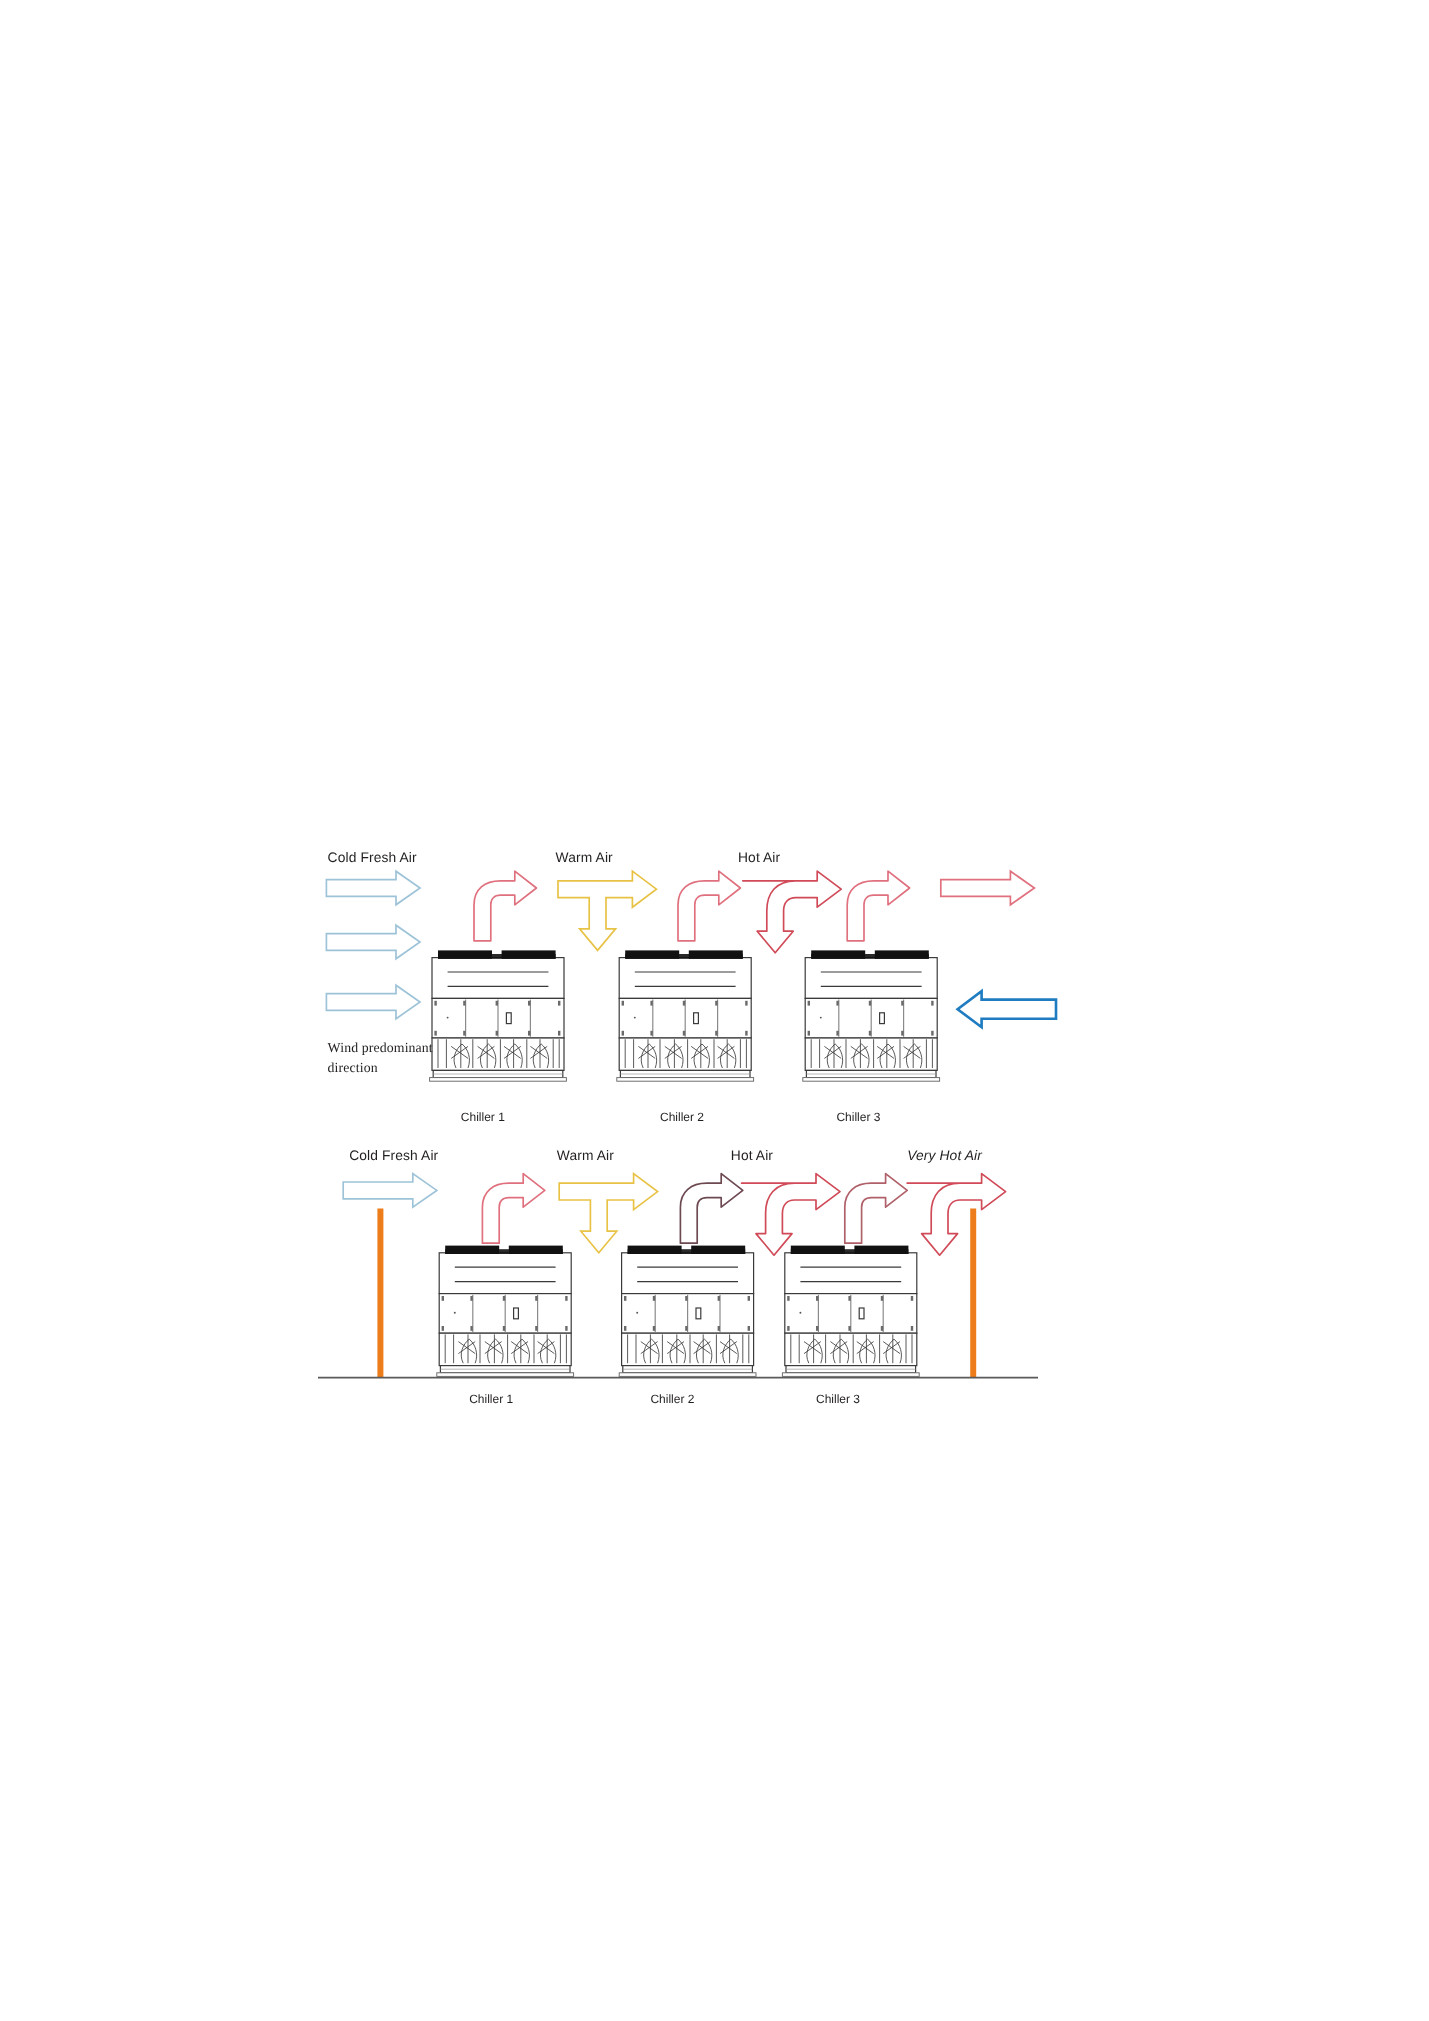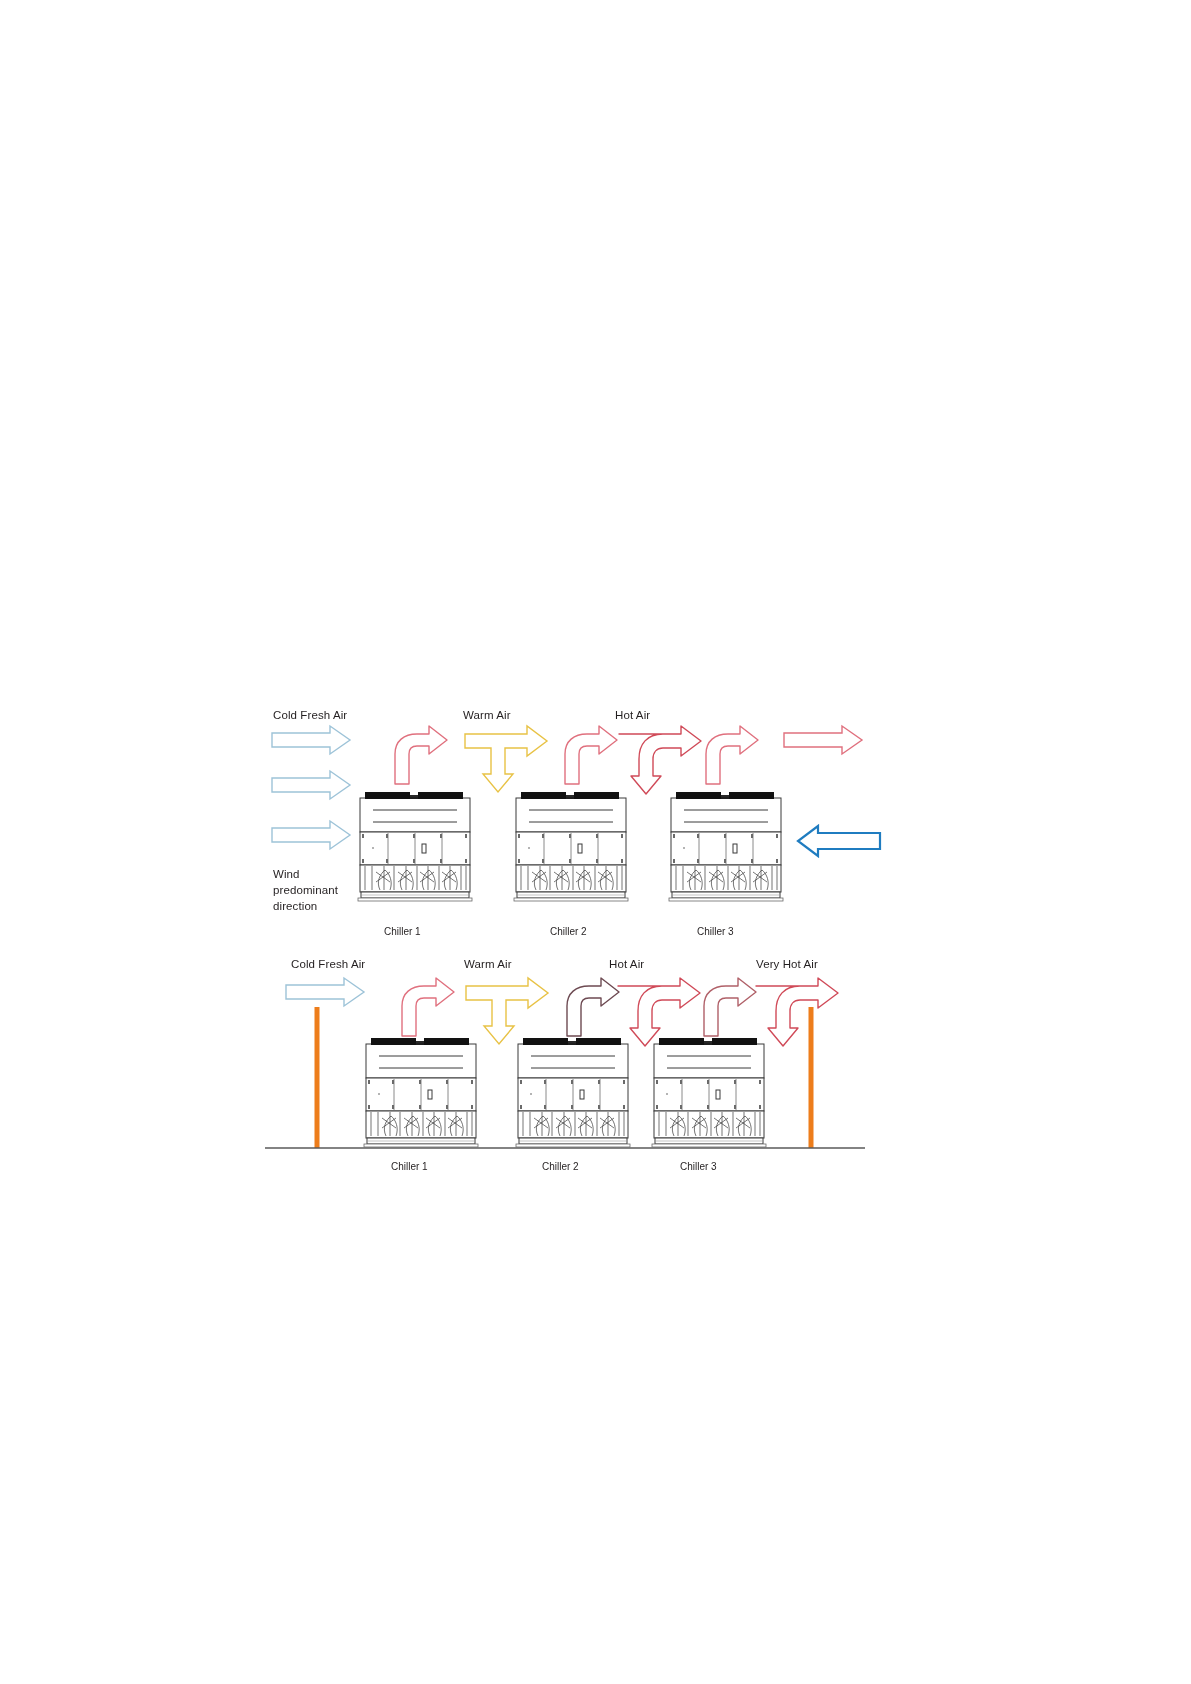--- a/index.html
+++ b/index.html
@@ -1,21 +1,21 @@
 <!DOCTYPE html>
 <html><head>
 <meta charset="utf-8">
 <style>
   html,body{margin:0;padding:0;background:#ffffff;}
   body{width:1191px;height:1684px;position:relative;
        font-family:"Liberation Sans","DejaVu Sans",sans-serif;
        color:#231f20;overflow:hidden;}
   .canvas{position:absolute;left:14px;top:0;width:1191px;height:1608px;}
   .lbl{position:absolute;font-size:11.5px;letter-spacing:.1px;white-space:nowrap;}
-  .lbl.multi{white-space:normal;line-height:16px;width:90px;}
+  .lbl.multi{white-space:normal;line-height:16px;width:90px;font-family:Liberation Serif, serif;}
   .cname{position:absolute;font-size:10px;white-space:nowrap;}
   svg{position:absolute;left:0;top:0;overflow:visible;}
 </style>
 </head>
 <body>
 
 <div class="canvas">
 
   <svg width="1191" height="1684">
     <defs>
@@ -174,19 +174,19 @@
   <div class="lbl" style="left:601px;top:709px;">Hot Air</div>
   <div class="lbl multi" style="left:259px;top:866px;">Wind predominant direction</div>
 
   <div class="cname" style="left:370px;top:926px;">Chiller 1</div>
   <div class="cname" style="left:536px;top:926px;">Chiller 2</div>
   <div class="cname" style="left:683px;top:926px;">Chiller 3</div>
 
   <div class="lbl" style="left:277px;top:958px;">Cold Fresh Air</div>
   <div class="lbl" style="left:450px;top:958px;">Warm Air</div>
   <div class="lbl" style="left:595px;top:958px;">Hot Air</div>
-  <div class="lbl" style="left:742px;top:958px;">Very Hot Air</div>
+  <div class="lbl" style="left:742px;top:958px;font-style:italic;">Very Hot Air</div>
 
   <div class="cname" style="left:377px;top:1161px;">Chiller 1</div>
   <div class="cname" style="left:528px;top:1161px;">Chiller 2</div>
   <div class="cname" style="left:666px;top:1161px;">Chiller 3</div>
 
 </div>
 
 </body></html>

